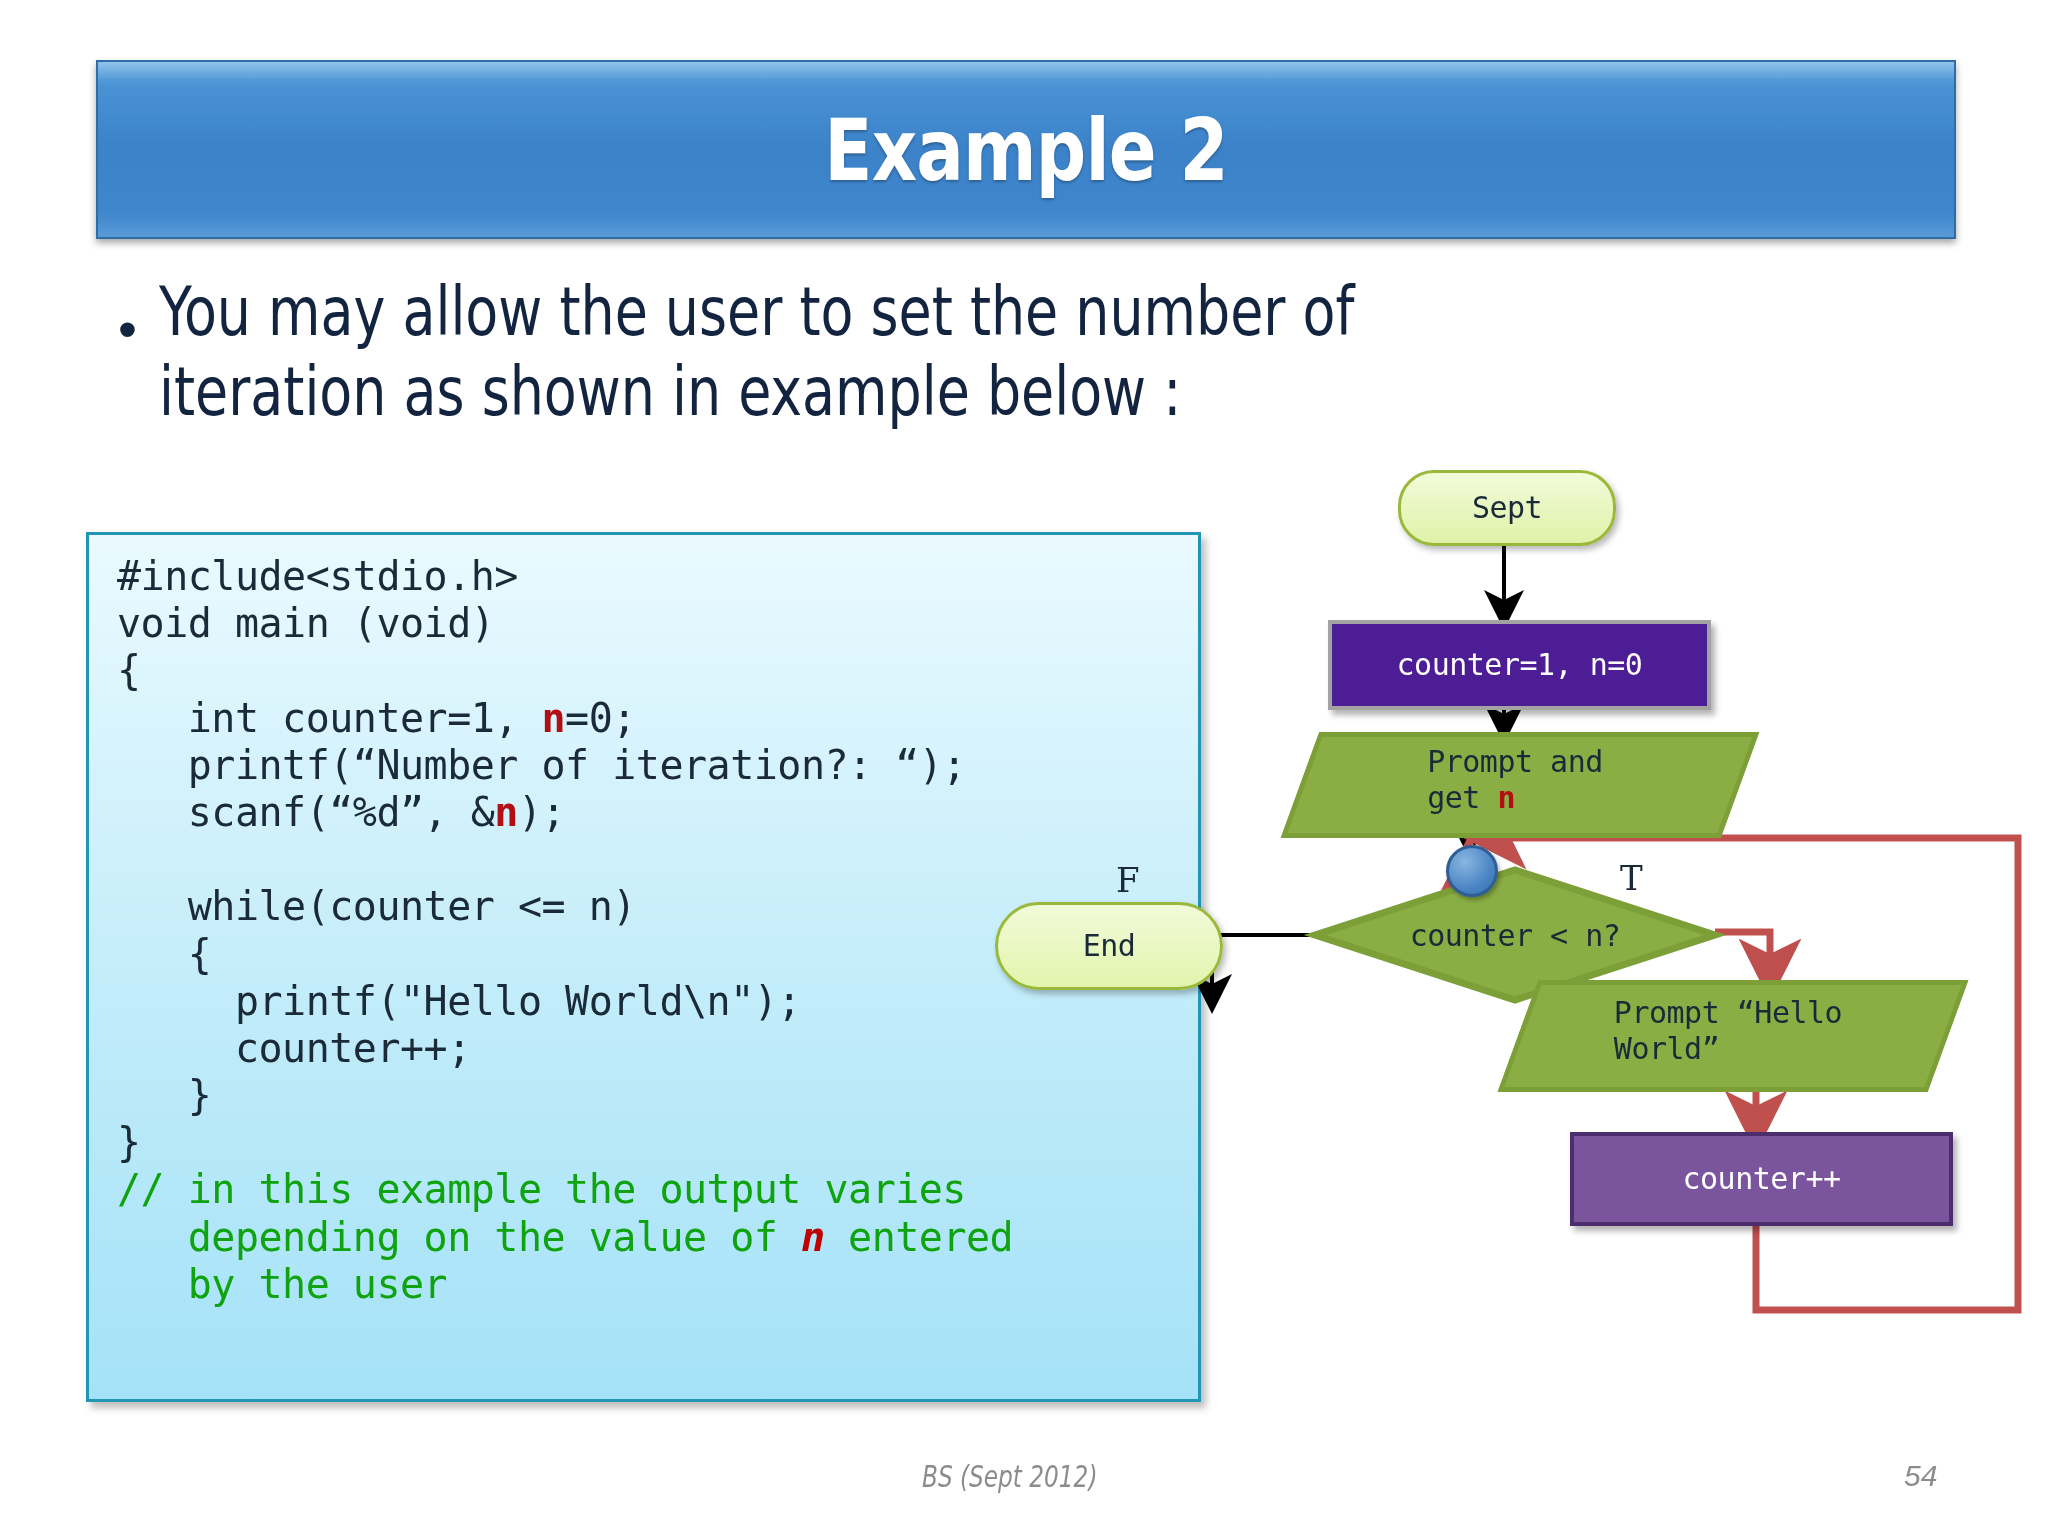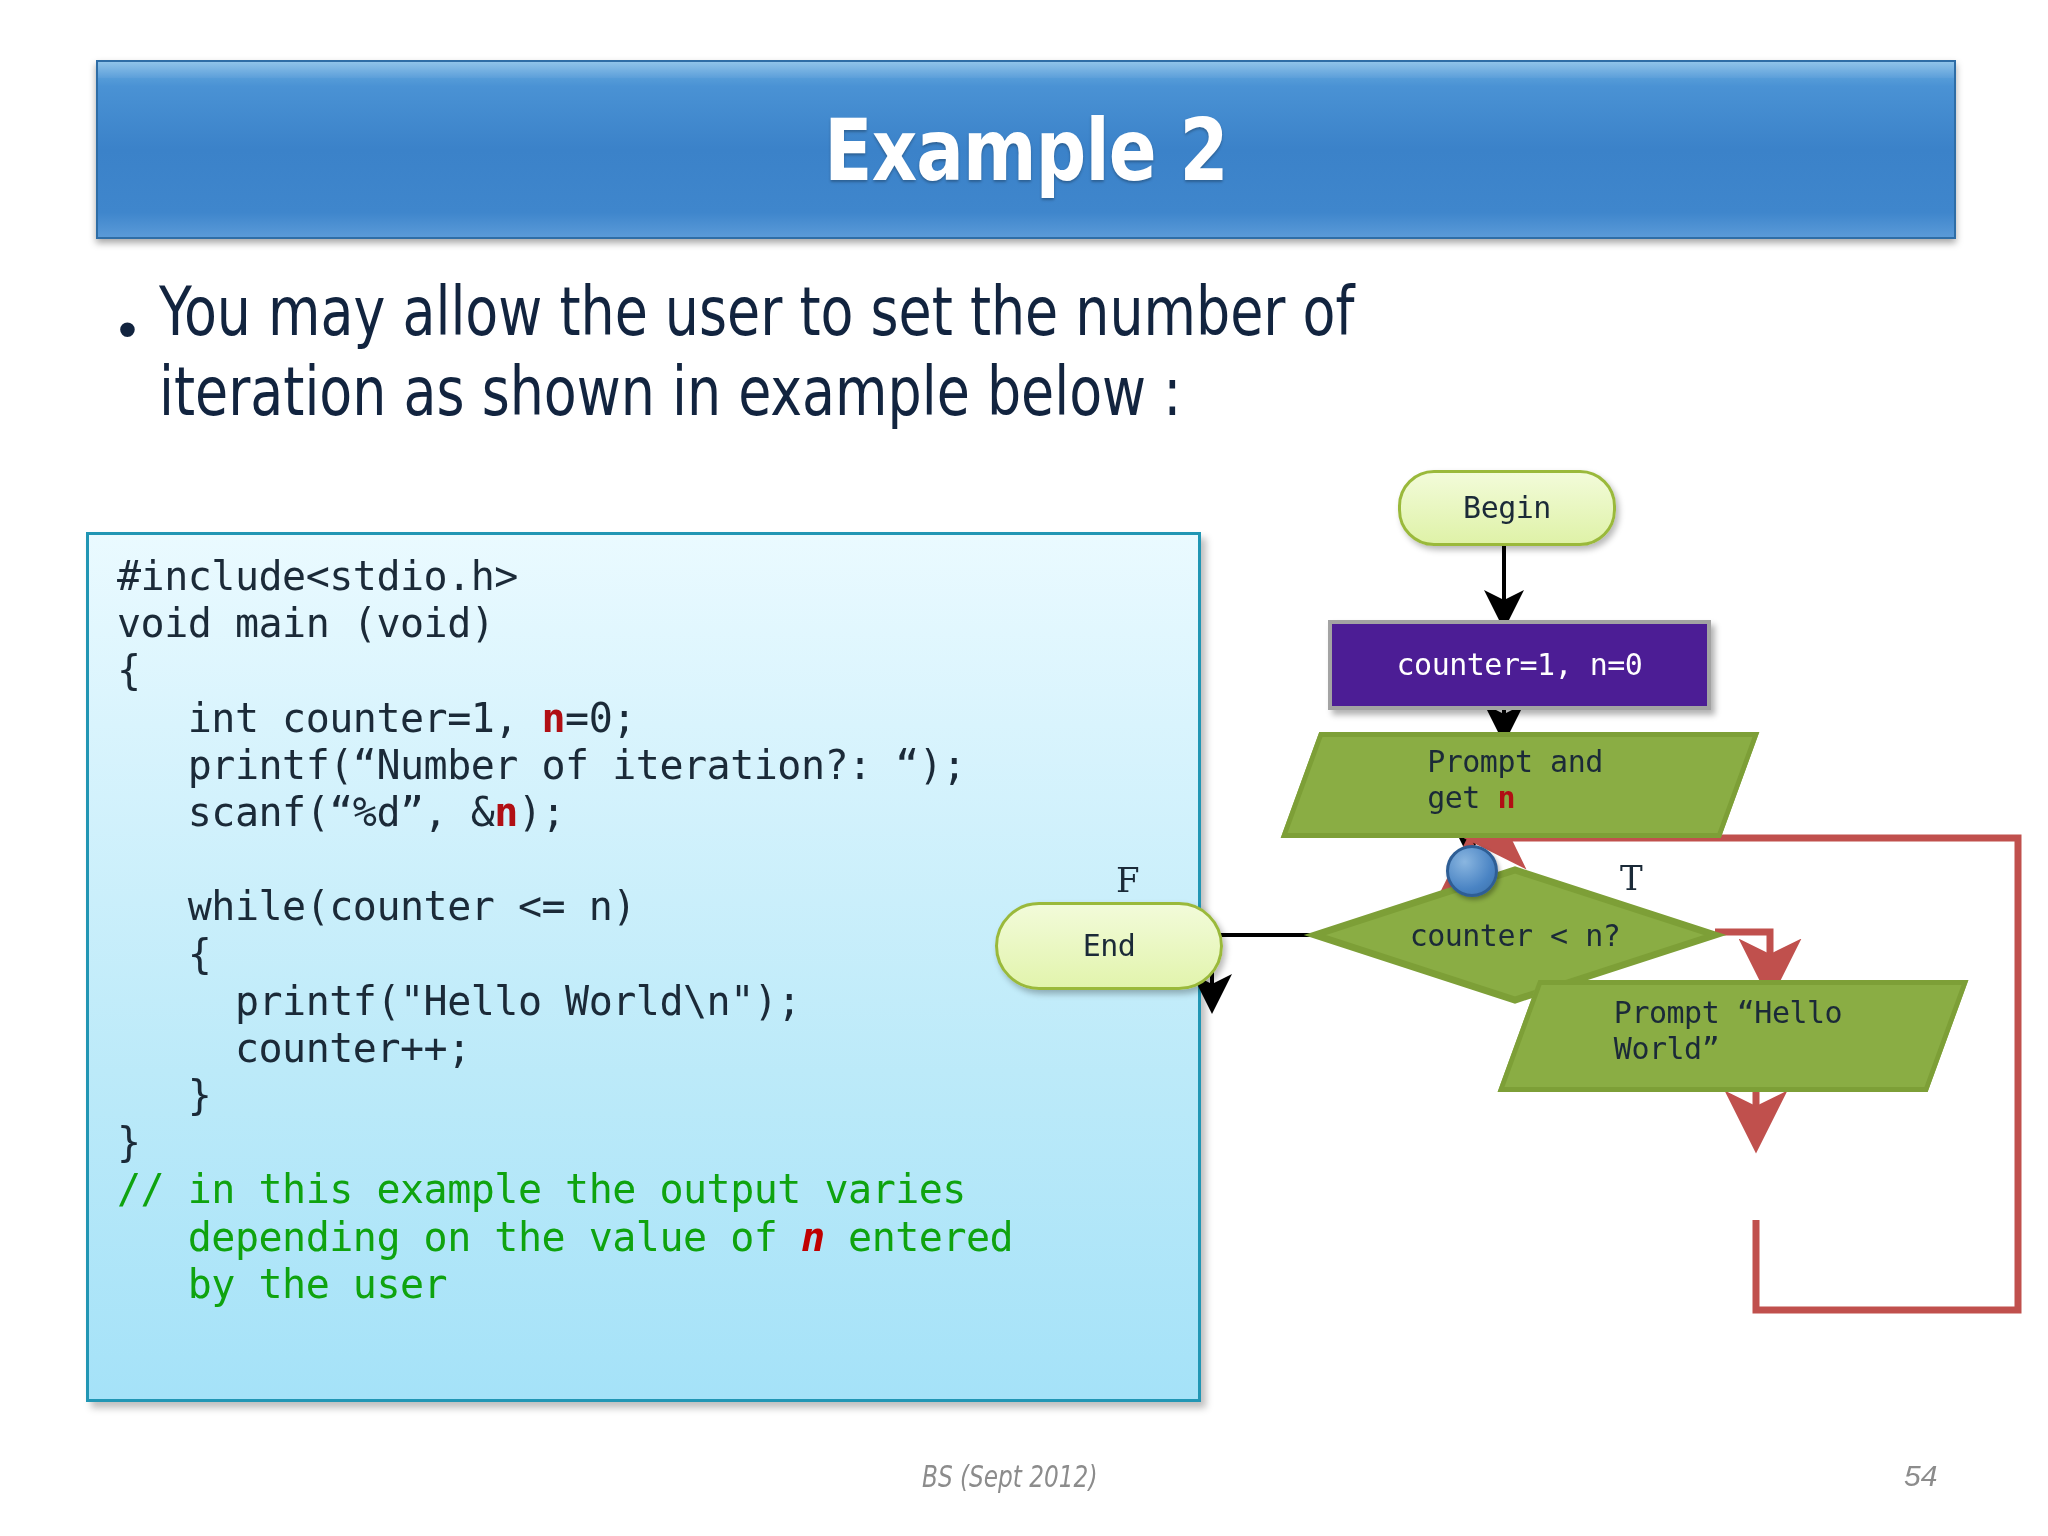--- a/index.html
+++ b/index.html
@@ -212,21 +212,21 @@
     <path d="M585,462 L640,462 L640,500" fill="none" stroke="#c0504d" stroke-width="7" marker-end="url(#ah-red)"></path>
 
     <line x1="626" y1="614" x2="626" y2="652" stroke="#c0504d" stroke-width="7" marker-end="url(#ah-red)"></line>
 
     <path d="M626,750 L626,840 L888,840 L888,368 L365,368" fill="none" stroke="#c0504d" stroke-width="7" marker-end="url(#ah-red)"></path>
 
     <polygon points="185,465 385,400 585,465 385,530" fill="#8aad44" stroke="#7d9f37" stroke-width="7"></polygon>
   </svg>
 
   <div class="fc-node fc-label" id="node-begin">
-    <span>Begin</span>
+    <span>Sept</span>
   </div>
 
   <div class="fc-node fc-label" id="node-init">
     <span>counter=1, n=0</span>
   </div>
 
   <div class="para-wrap" id="wrap-prompt">
     <div class="para-border"></div>
     <div class="para-inner fc-label">
       <span>
@@ -253,16 +253,19 @@
   <div class="para-wrap" id="wrap-print">
     <div class="para-border"></div>
     <div class="para-inner fc-label">
       <span>
         <span>Prompt “Hello</span><br>
         <span>World”</span>
       </span>
     </div>
   </div>
 
+  <div class="fc-node fc-label" id="node-incr">
+    <span>counter++</span>
+  </div>
 </div>
 
 <div id="footer-note">BS (Sept 2012)</div>
 <div id="footer-page">54</div>
 
 </body></html>

